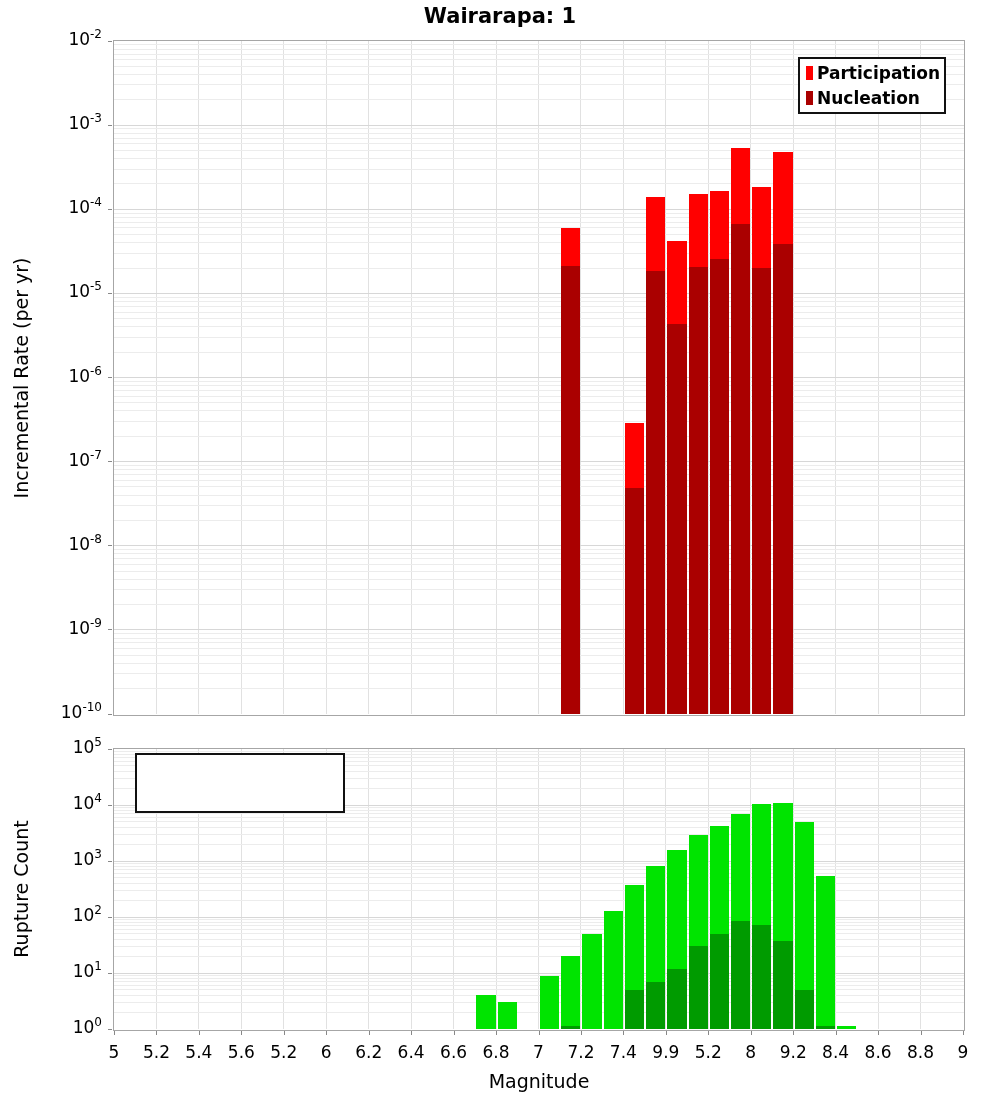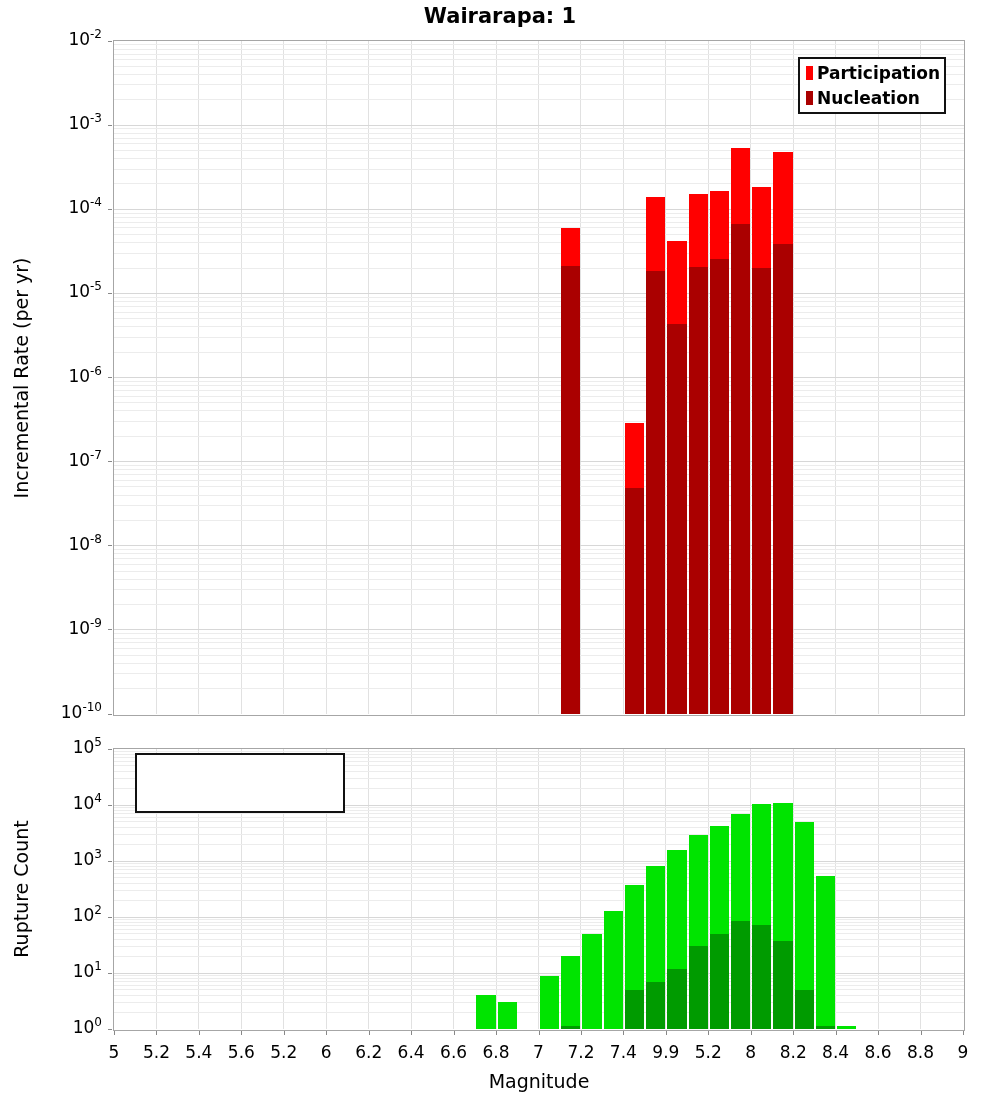--- a/index.html
+++ b/index.html
@@ -353,21 +353,21 @@
     <div class="tick-text xtick" style="position: absolute; left: 550.95px; top: 1042px; width: 60px;">7.2</div>
     <div style="position: absolute; left: 623.4px; top: 1031px; width: 1px; height: 4px; background: rgb(136, 136, 136);"></div>
     <div class="tick-text xtick" style="position: absolute; left: 593.4px; top: 1042px; width: 60px;">7.4</div>
     <div style="position: absolute; left: 665.85px; top: 1031px; width: 1px; height: 4px; background: rgb(136, 136, 136);"></div>
     <div class="tick-text xtick" style="position: absolute; left: 635.85px; top: 1042px; width: 60px;">9.9</div>
     <div style="position: absolute; left: 708.3px; top: 1031px; width: 1px; height: 4px; background: rgb(136, 136, 136);"></div>
     <div class="tick-text xtick" style="position: absolute; left: 678.3px; top: 1042px; width: 60px;">5.2</div>
     <div style="position: absolute; left: 750.75px; top: 1031px; width: 1px; height: 4px; background: rgb(136, 136, 136);"></div>
     <div class="tick-text xtick" style="position: absolute; left: 720.75px; top: 1042px; width: 60px;">8</div>
     <div style="position: absolute; left: 793.2px; top: 1031px; width: 1px; height: 4px; background: rgb(136, 136, 136);"></div>
-    <div class="tick-text xtick" style="position: absolute; left: 763.2px; top: 1042px; width: 60px;">8.2</div>
+    <div class="tick-text xtick" style="position: absolute; left: 763.2px; top: 1042px; width: 60px;">9.2</div>
     <div style="position: absolute; left: 835.65px; top: 1031px; width: 1px; height: 4px; background: rgb(136, 136, 136);"></div>
     <div class="tick-text xtick" style="position: absolute; left: 805.65px; top: 1042px; width: 60px;">8.4</div>
     <div style="position: absolute; left: 878.1px; top: 1031px; width: 1px; height: 4px; background: rgb(136, 136, 136);"></div>
     <div class="tick-text xtick" style="position: absolute; left: 848.1px; top: 1042px; width: 60px;">8.6</div>
     <div style="position: absolute; left: 920.55px; top: 1031px; width: 1px; height: 4px; background: rgb(136, 136, 136);"></div>
     <div class="tick-text xtick" style="position: absolute; left: 890.55px; top: 1042px; width: 60px;">8.8</div>
     <div style="position: absolute; left: 963px; top: 1031px; width: 1px; height: 4px; background: rgb(136, 136, 136);"></div>
     <div class="tick-text xtick" style="position: absolute; left: 933px; top: 1042px; width: 60px;">9</div>
     <div style="position: absolute; left: 108px; top: 748.5px; width: 4px; height: 1px; background: rgb(136, 136, 136);"></div>
     <div class="tick-text ytick" style="position: absolute; left: 38px; top: 735px; width: 64px;"><span>10</span><sup>5</sup></div>

